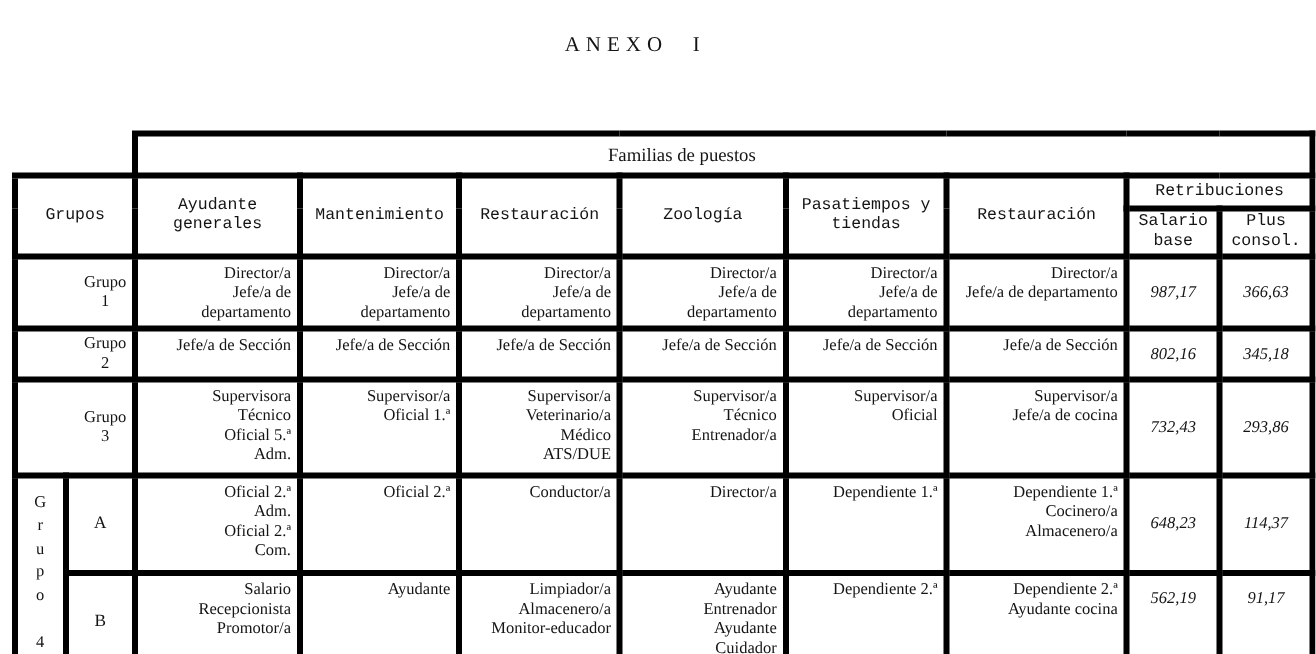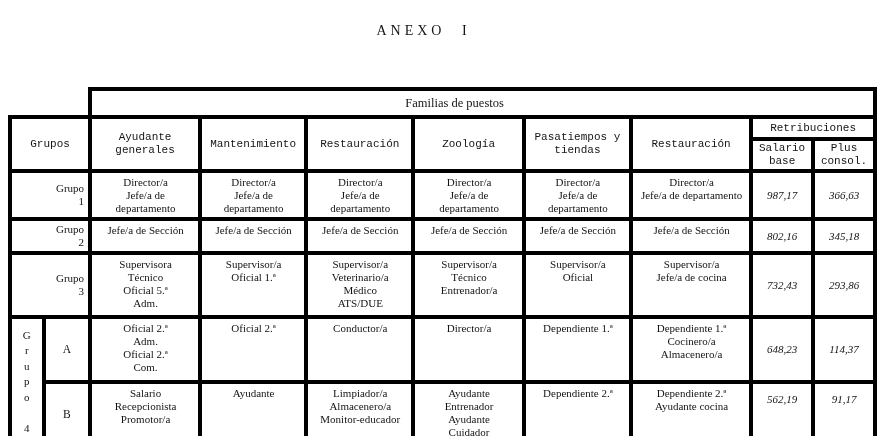--- a/index.html
+++ b/index.html
@@ -8,22 +8,22 @@
   .doc-title{position:absolute;top:11px;left:0;width:847px;text-align:center;
     font-size:14px;font-weight:normal;letter-spacing:4px;word-spacing:9px;margin-top:12px;}
   .doc-subtitle{position:absolute;top:40px;left:0;width:847px;text-align:center;
     font-size:12px;font-weight:bold;letter-spacing:0.4px;}
   table.cls{position:absolute;left:8px;top:87px;border-collapse:collapse;table-layout:fixed;}
   td,th{border:4px solid #000000;font-size:11px;line-height:13px;padding:2px 4px;
     vertical-align:top;font-weight:normal;overflow:hidden;}
   .corner{border-left:none;border-top:none;background:#fff;}
   .fam-cell{text-align:center;font-size:12.5px;vertical-align:middle;padding-right:60px;}
   th.hdr{ text-align:center;vertical-align:middle;padding:1px 2px;font-family:Liberation Mono, monospace;}
-  .job{white-space:pre-line;text-align:center;padding:3px 4px 2px 5px;margin-left:31px;}
-  .grp{text-align:right;vertical-align:middle;padding-left:44px;}
+  .job{white-space:pre-line;text-align:right;padding:3px 4px 2px 5px;margin-left:31px;}
+  .grp{text-align:center;vertical-align:middle;padding-left:44px;}
   .num{text-align:center;vertical-align:middle;font-size:11px;font-style:italic;}
   tr.r-g4b .num{vertical-align:top;padding-top:9px;}
   .vert{white-space:pre-line;text-align:center;vertical-align:middle;line-height:15.5px;padding:2px 1px;}
   .sub{text-align:center;vertical-align:middle;font-size:11.5px;}
 </style>
 </head>
 <body>
 
 <div class="page">
 

